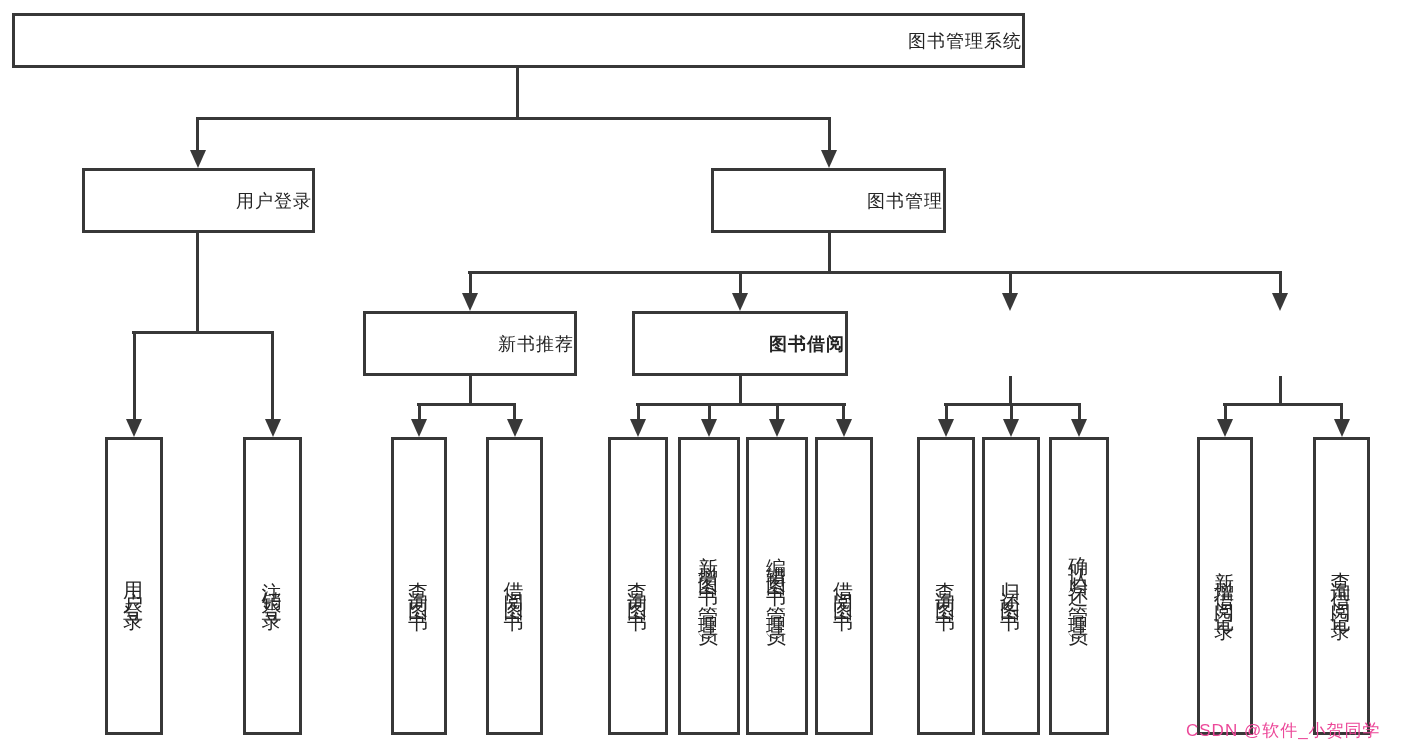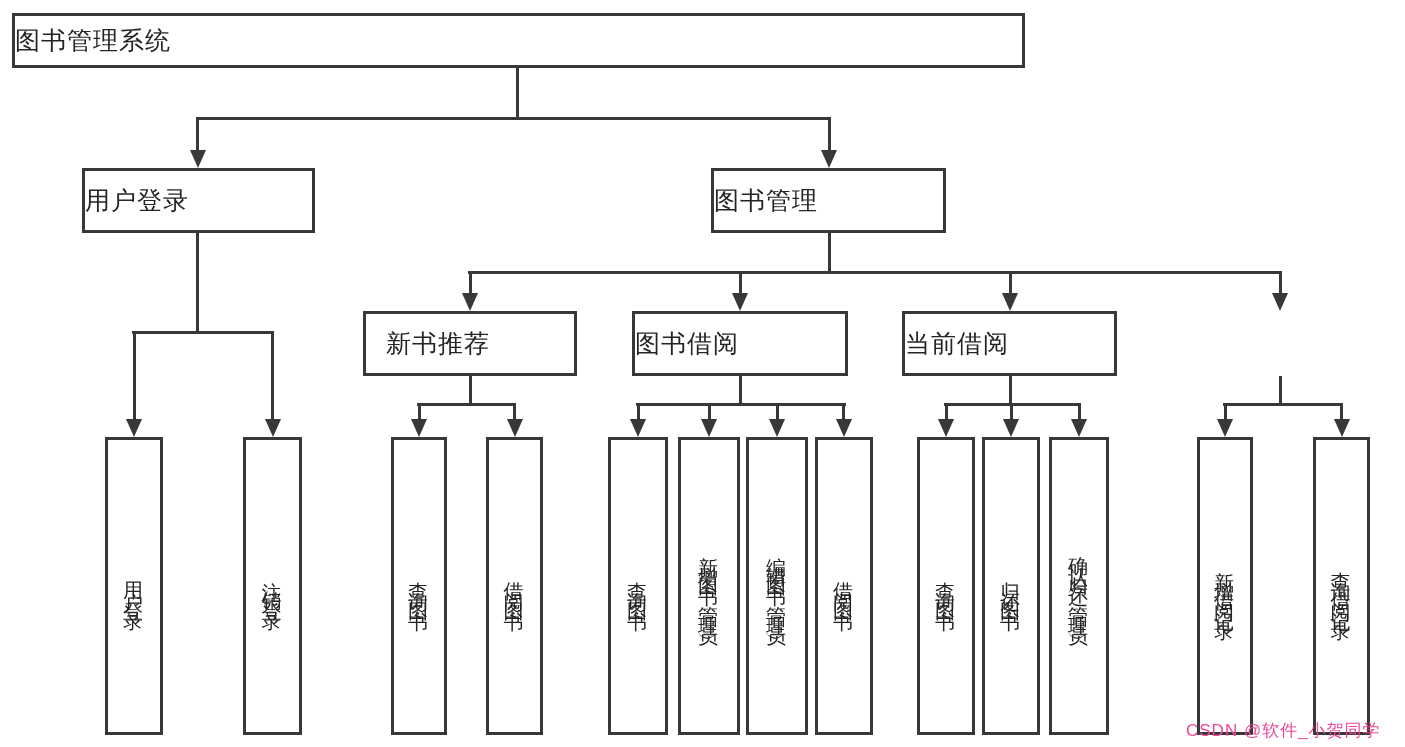--- a/index.html
+++ b/index.html
@@ -11,22 +11,22 @@
     font-family: "Liberation Sans", sans-serif;
     overflow: hidden;
   }
   .hbox {
     position: absolute;
     box-sizing: border-box;
     border: 3px solid #383838;
     background: #ffffff;
     display: flex;
     align-items: center;
-    justify-content: flex-start;
-    font-size: 25px;
+    justify-content: flex-end;
+    font-size: 18px;
     color: #242424;
     letter-spacing: 1px;
   }
   .vbox {
     position: absolute;
     box-sizing: border-box;
     border: 3px solid #383838;
     background: #ffffff;
     display: flex;
     align-items: center;
@@ -98,25 +98,22 @@
   <div class="line vline" style="left:1009px; top:272px; height:25px;"></div>
   <div class="line vline" style="left:1279px; top:272px; height:25px;"></div>
   <div class="arrow" style="left:462px; top:293px;"></div>
   <div class="arrow" style="left:732px; top:293px;"></div>
   <div class="arrow" style="left:1002px; top:293px;"></div>
   <div class="arrow" style="left:1272px; top:293px;"></div>
 
   <div class="hbox" style="left:363px; top:311px; width:214px; height:65px;padding-left:20px;">
     <span>新书推荐</span>
   </div>
-  <div class="hbox" style="left:632px; top:311px; width:216px; height:65px;">
+  <div class="hbox" style="left:632px; top:311px; width:216px; height:65px;font-weight:bold;">
     <span>图书借阅</span>
-  </div>
-  <div class="hbox" style="left:902px; top:311px; width:215px; height:65px;">
-    <span>当前借阅</span>
   </div>
 
   <div class="line vline" style="left:469px; top:376px; height:29px;"></div>
   <div class="line hline" style="left:417px; top:403px; width:99px;"></div>
   <div class="line vline" style="left:418px; top:404px; height:21px;"></div>
   <div class="line vline" style="left:513px; top:404px; height:21px;"></div>
   <div class="arrow" style="left:411px; top:419px;"></div>
   <div class="arrow" style="left:507px; top:419px;"></div>
 
   <div class="line vline" style="left:739px; top:376px; height:29px;"></div>

